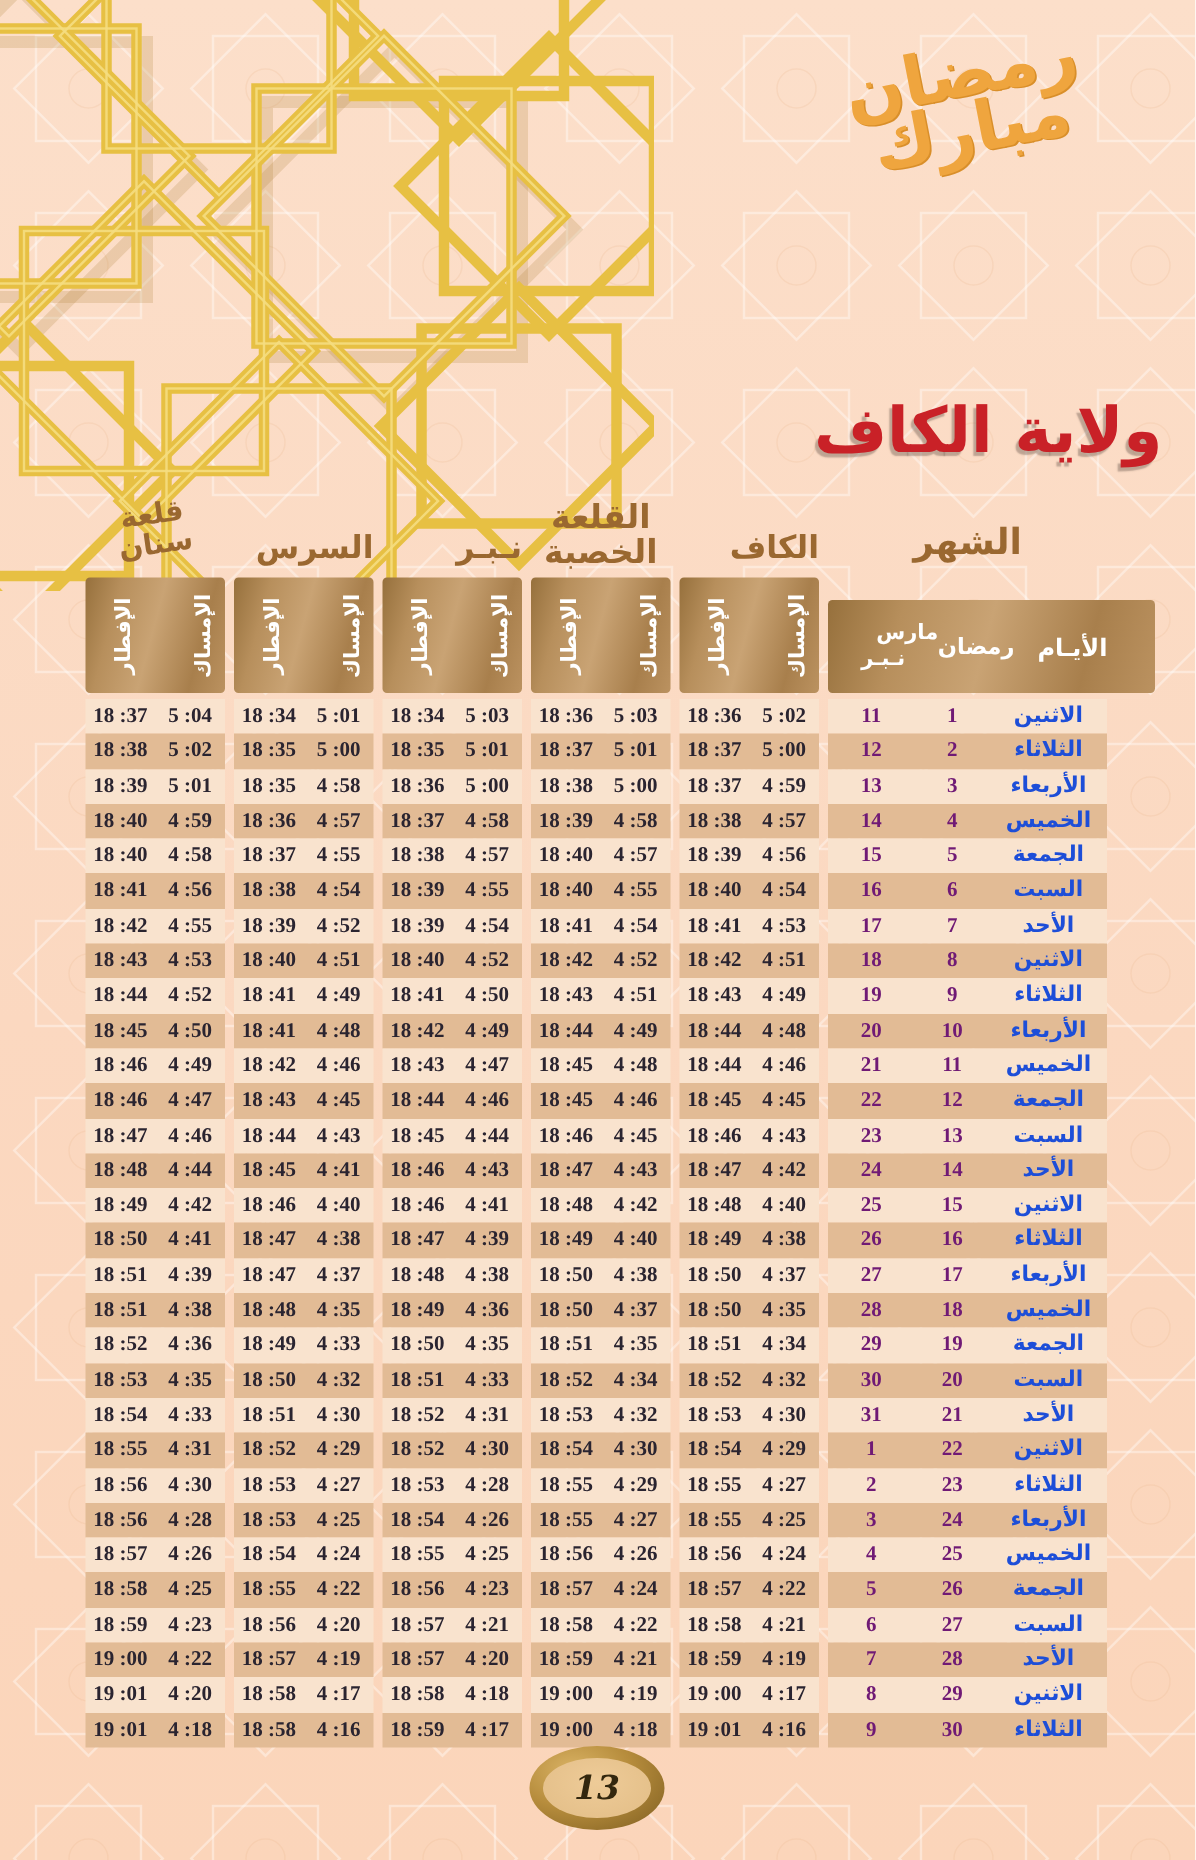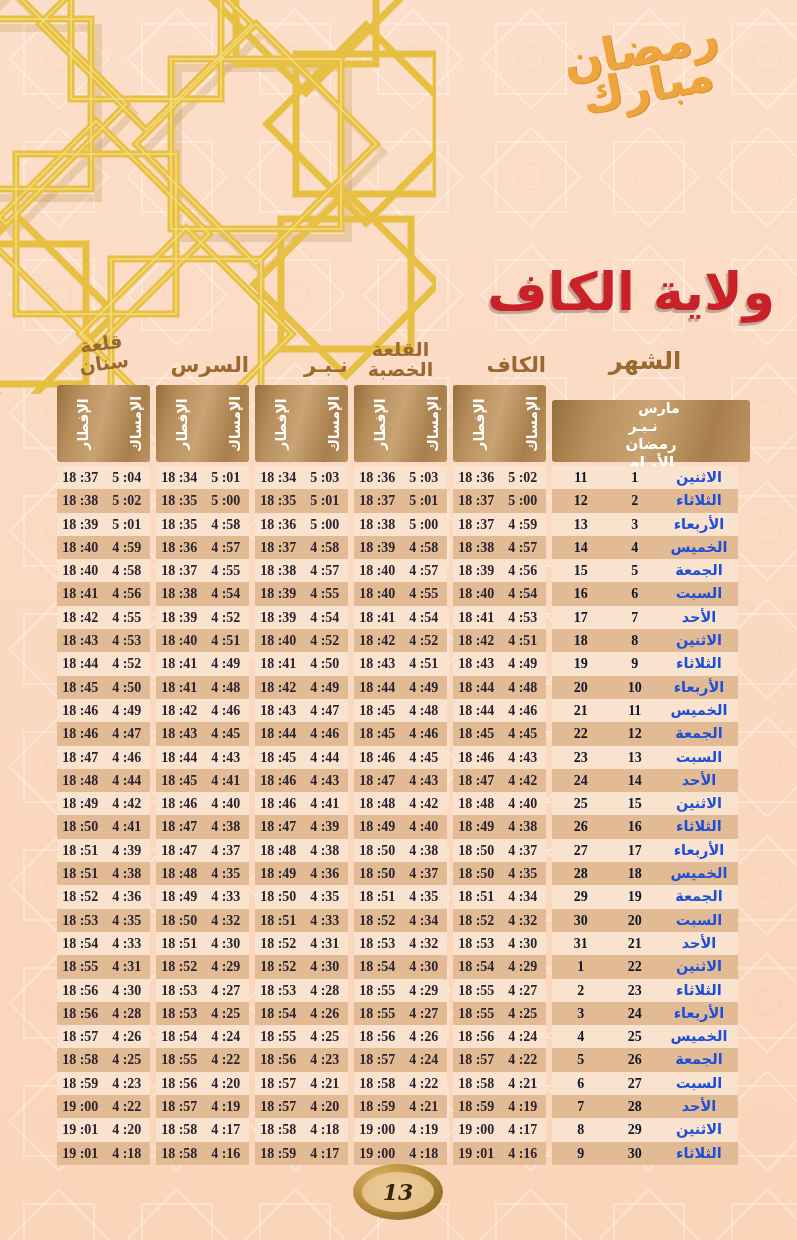--- a/index.html
+++ b/index.html
@@ -6,54 +6,54 @@
   .page{position:relative;width:797px;height:1240px;overflow:hidden;
         background:linear-gradient(180deg,#fcdfca 0%,#fbd8c0 55%,#fbd5ba 100%);
         font-family:"DejaVu Sans",sans-serif;}
   .bgpattern{position:absolute;left:0;top:0;z-index:0;}
   .ornament{position:absolute;left:-14px;top:-16px;z-index:1;pointer-events:none;}
   .callig{position:absolute;top:30px;right:48px;width:210px;z-index:2;
           color:#efa53e;font-size:46px;font-weight:bold;line-height:.82;
           text-align:center;transform:rotate(-11deg);
           text-shadow:1px 1px 0 #d98f2a;}
   .title{position:absolute;top:262px;right:22px;z-index:2;
-         color:#c92127;font-size:52px;font-weight:bold;
+         color:#c92127;font-size:42px;font-weight:bold;
          text-shadow:-2px 3px 1px rgba(115,95,85,.45);}
   .tablewrap{position:absolute;left:57px;top:332px;width:681px;z-index:2;}
   .cities{display:flex;gap:6px;align-items:flex-end;height:48px;}
   .cities .cn{color:#9a6830;font-weight:bold;text-align:center;line-height:1.05;}
   .w-b{width:93px;flex:0 0 93px;}
   .w-r{width:186px;flex:0 0 186px;margin-top:15px;}
   .cn.c0{font-size:19px;transform:rotate(-8deg) translateY(-6px);}
   .cn.c1,.cn.c2,.cn.c4{font-size:21px;padding-bottom:4px;text-align:right;}
-  .cn.c3{font-size:19px;margin-top:18px;}
+  .cn.c3{font-size:22px;margin-top:18px;}
   .cn.c5{font-size:24px;padding-bottom:6px;}
   .goldrow{display:flex;gap:6px;height:77px;margin-top:5px;}
   .gold{background:linear-gradient(105deg,#96703c 0%,#b78f5c 22%,#c9a374 48%,#a87f4c 78%,#bb9260 100%);
         border-radius:3px;display:flex;align-items:center;}
   .gold .half{flex:1;display:flex;align-items:center;justify-content:center;height:100%;}
   .vlabel{transform:rotate(-90deg);white-space:nowrap;color:#fff;font-weight:bold;font-size:14px;}
-  .gold.monthhead{padding:0 6px;flex-direction:column;}
+  .gold.monthhead{padding:0 16px;}
   .mh-col{display:flex;flex-direction:column;align-items:center;justify-content:center;
           color:#fff;font-weight:bold;}
   .mh-date{width:31%;font-size:14px;line-height:1.25;}
   .mh-date .l1{transform:translateX(8px);}
   .mh-date .l2{transform:translateX(-8px);}
   .mh-ram{width:27%;font-size:15px;}
   .mh-days{width:42%;font-size:16px;}
   .tbody{margin-top:4px;display:flex;flex-direction:column;}
   .row{display:flex;gap:6px;height:23.3px;}
   .row.light>div{background:#f9e3ce;}
   .row.dark>div{background:#e2bb95;}
   .tb{width:93px;flex:0 0 93px;display:flex;}
   .tb .time{flex:1;text-align:center;font-family:"Liberation Serif",serif;
             font-weight:700;font-size:14px;color:#2a2430;line-height:23.3px;}
   .rb{width:186px;flex:0 0 186px;display:flex;}
   .rb .num{font-family:"Liberation Serif",serif;font-weight:700;font-size:14px;
-           color:#0f172a;line-height:23.3px;text-align:center;}
+           color:#701a75;line-height:23.3px;text-align:center;}
   .rb .date{width:31%;}
   .rb .ram{width:27%;}
   .rb .day{width:42%;text-align:center;font-weight:bold;font-size:14.5px;
            color:#1d4ed8;line-height:23.3px;}
   .badge{position:absolute;left:353px;top:1164px;width:90px;height:56px;z-index:2;
          border-radius:50%;
          background:radial-gradient(ellipse at 32% 28%,#d9b264 0%,#b68c3c 45%,#7d5d20 100%);
          display:flex;align-items:center;justify-content:center;}
   .badge-inner{width:72px;height:40px;border-radius:50%;
          background:radial-gradient(ellipse at 50% 40%,#eecb98 0%,#e2bd86 100%);

